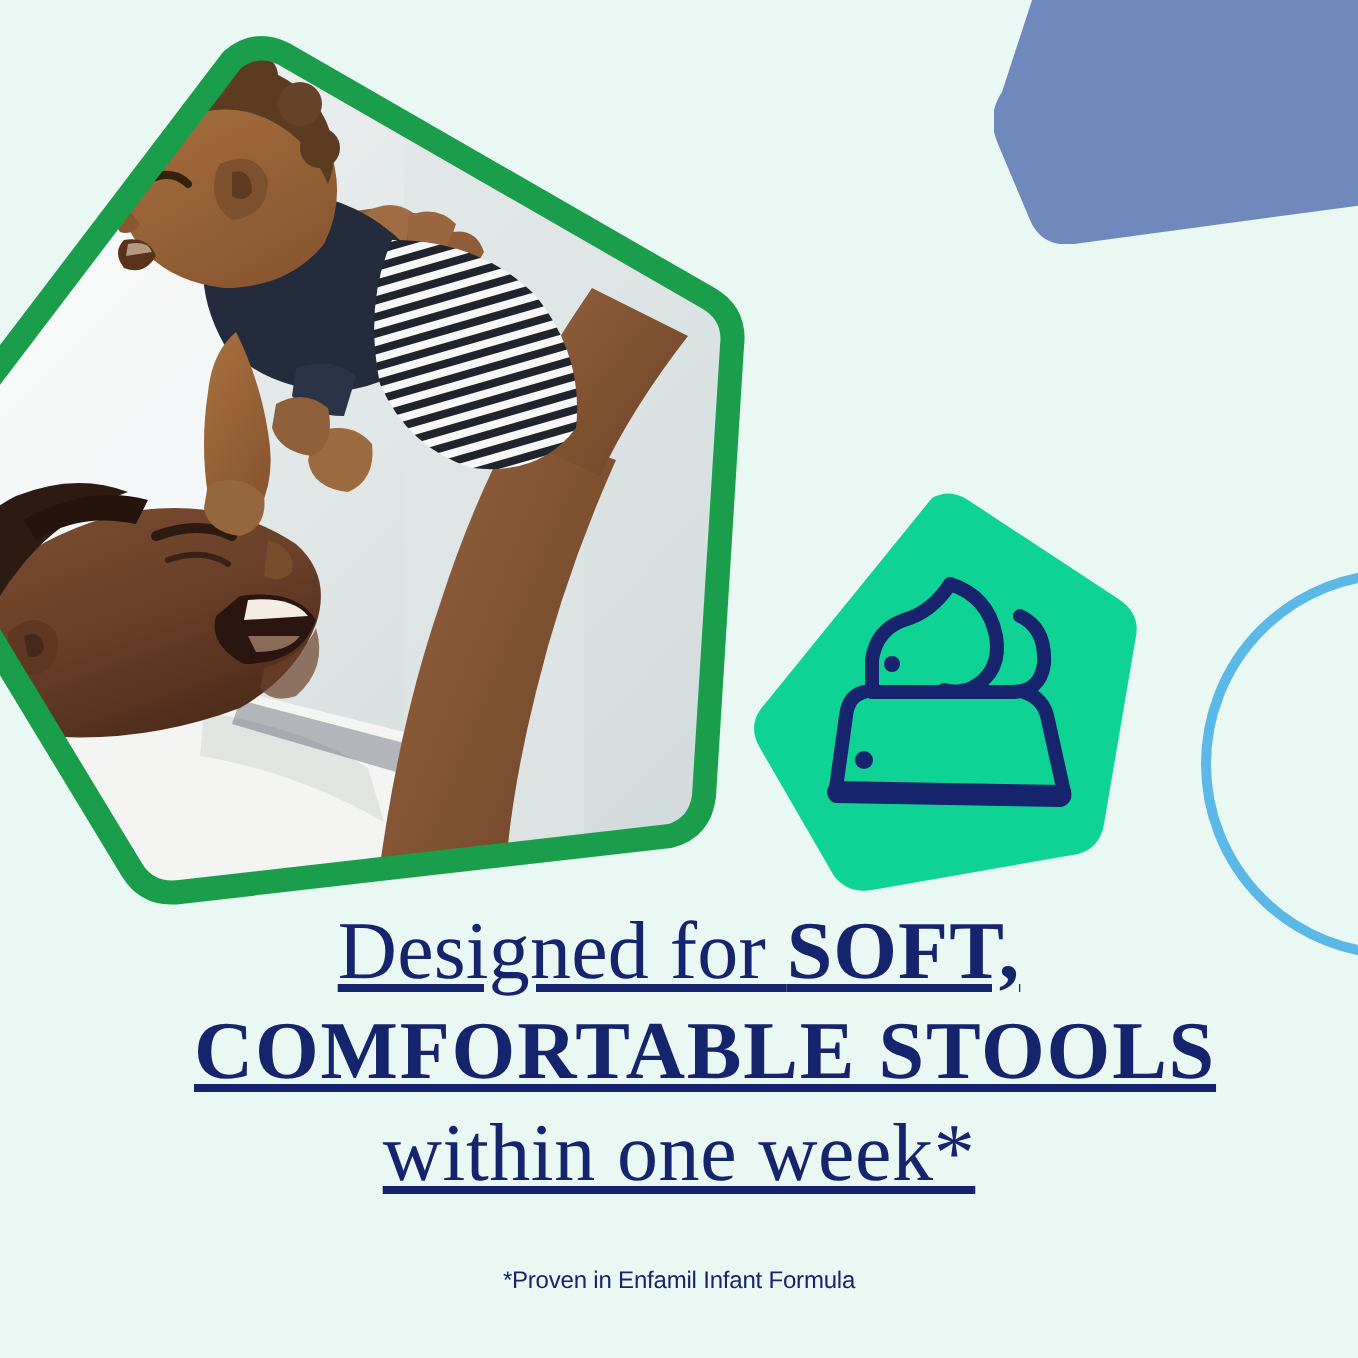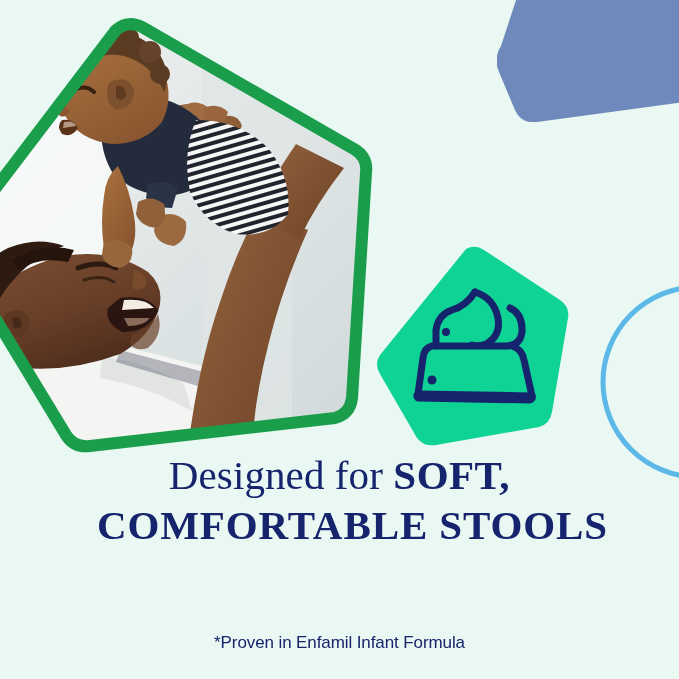--- a/index.html
+++ b/index.html
@@ -76,20 +76,21 @@
     left: 0;
     top: 455px;
     width: 679px;
     text-align: center;
     color: #16246d;
     line-height: 1.0;
   }
   .headline-line {
     display: block;
     white-space: nowrap;
+    text-decoration: underline;
   }
   .line-1 {
     font-size: 41px;
     letter-spacing: 0.1px;
     margin-bottom: 9px;
   }
   .line-1 .lead {
     font-weight: 400;
   }
   .line-1 .emph {
@@ -109,21 +110,21 @@
     letter-spacing: 0.3px;
   }
 
   .footnote {
     position: absolute;
     left: 0;
     top: 633px;
     width: 679px;
     text-align: center;
     font-family: "Liberation Sans", "DejaVu Sans", sans-serif;
-    font-size: 17px;
+    font-size: 12px;
     font-weight: 400;
     color: #16246d;
     letter-spacing: -0.1px;
   }
 </style>
 </head>
 <body>
 
 <div class="banner">
 
@@ -293,17 +294,18 @@
 
         <circle cx="72" cy="86" r="4" fill="#16246d" stroke="none"></circle>
         <circle cx="58" cy="134" r="4.5" fill="#16246d" stroke="none"></circle>
       </g>
     </svg>
   </div>
 
   <div class="headline">
     <span class="headline-line line-1"><span class="lead">Designed for </span><span class="emph">SOFT,</span></span>
     <span class="headline-line line-2">COMFORTABLE STOOLS</span>
+    <span class="headline-line line-3">within one week*</span>
   </div>
 
   <div class="footnote">*Proven in Enfamil Infant Formula</div>
 
 </div>
 
 </body></html>

